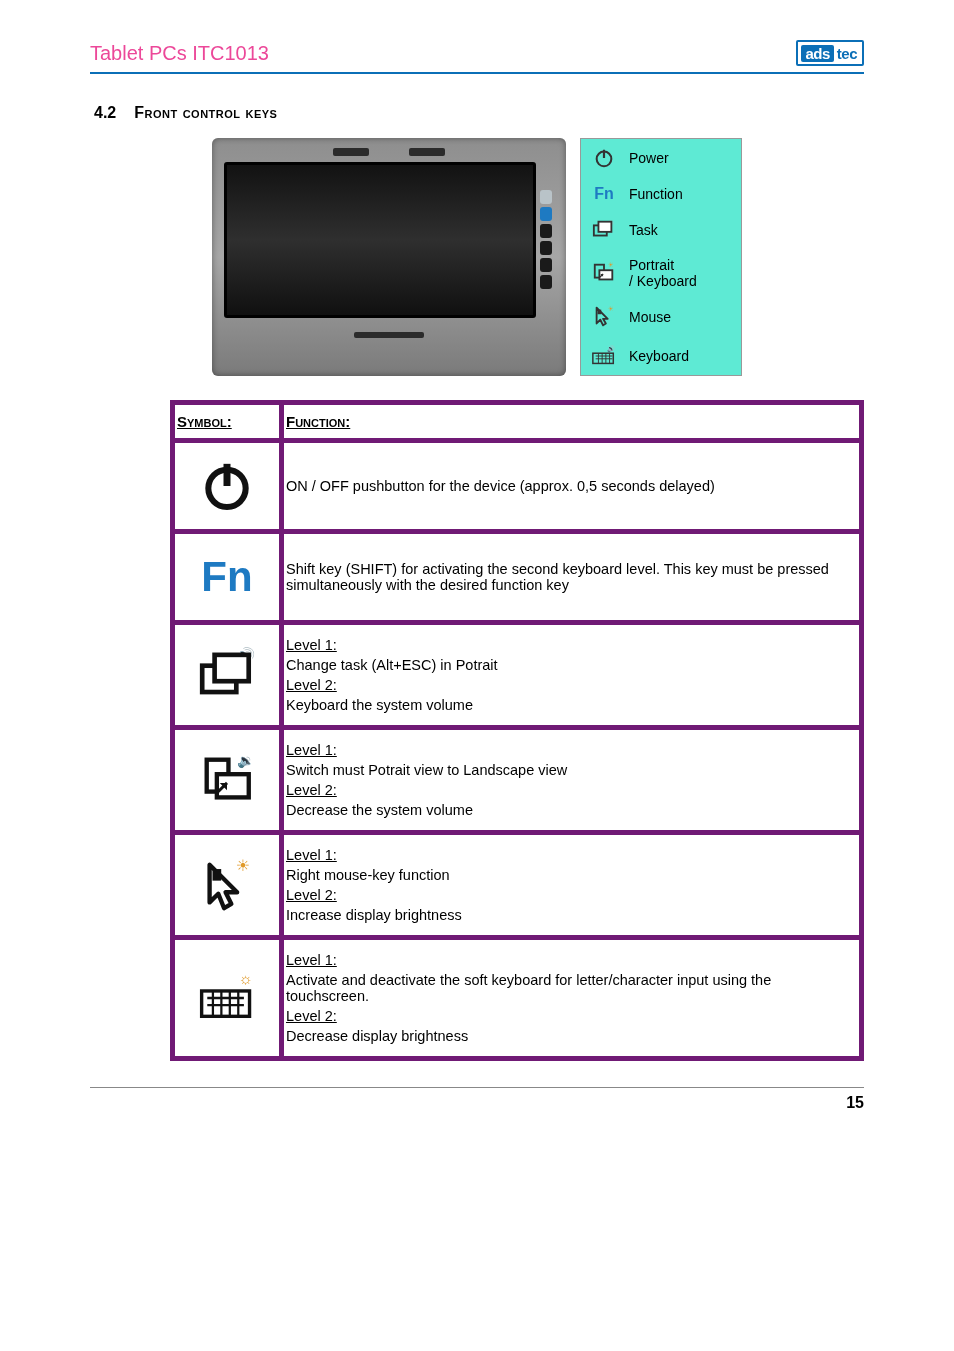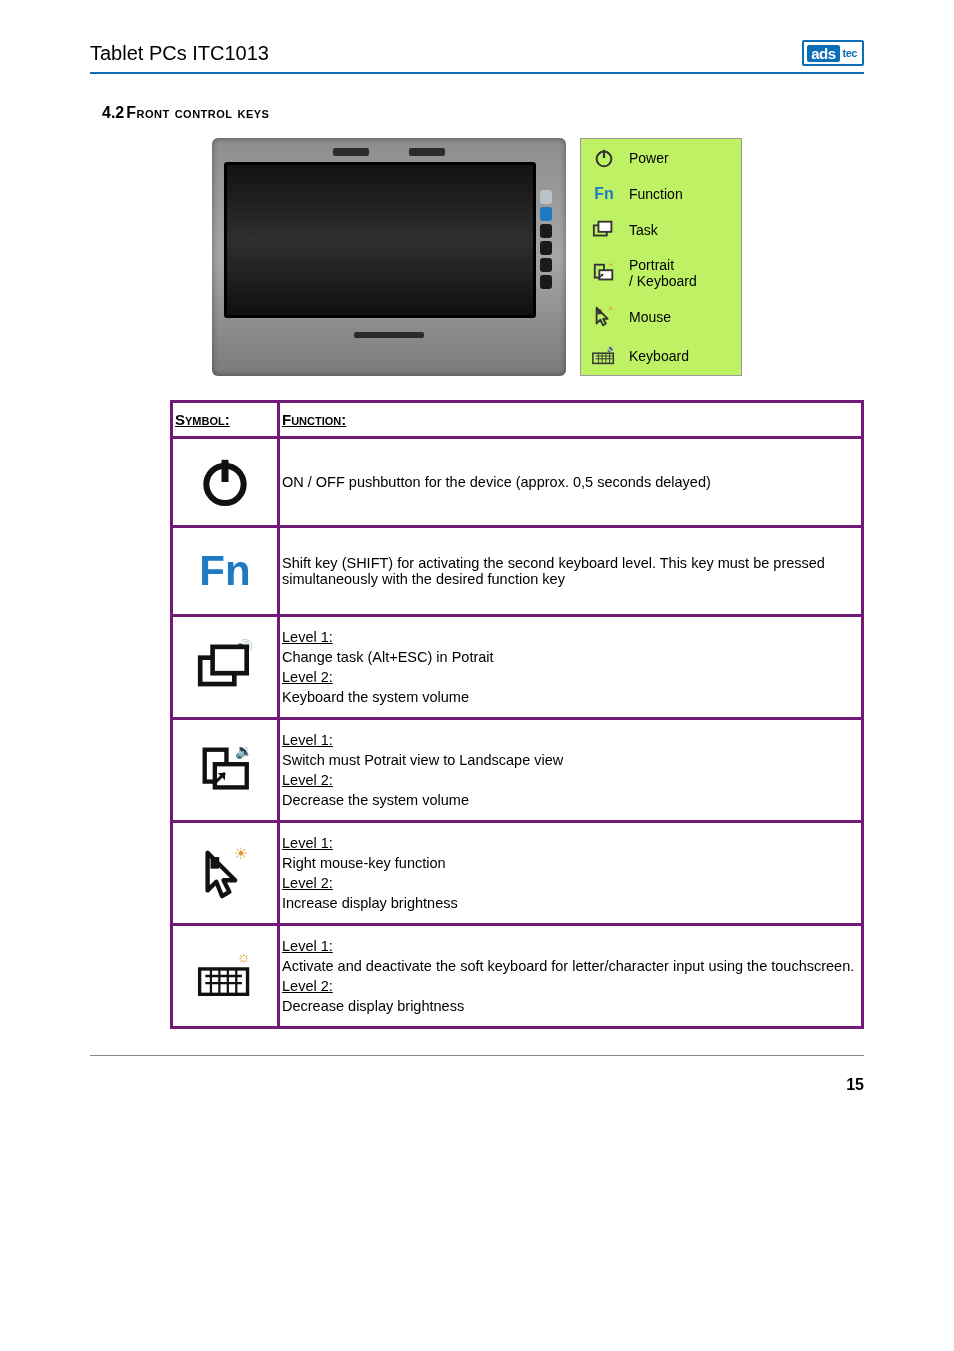--- a/index.html
+++ b/index.html
@@ -12,21 +12,21 @@
   .page {
     padding: 40px 90px 30px 90px;
   }
   .header {
     display: flex;
     justify-content: space-between;
     align-items: center;
     padding-bottom: 4px;
   }
   .header-title {
-    color: #000000;
+    color: #ec4899;
     font-size: 20px;
   }
   .header-logo {
     display: flex;
     align-items: center;
     border: 2px solid #0b6fb7;
     border-radius: 2px;
     padding: 0 3px;
     height: 22px;
   }
@@ -36,35 +36,35 @@
     font-weight: bold;
     font-size: 15px;
     padding: 0 4px;
     border-radius: 2px;
     letter-spacing: -0.5px;
     text-align: right;
   }
   .logo-tec {
     color: #0b6fb7;
     font-weight: bold;
-    font-size: 11px;
+    font-size: 15px;
     padding: 0 2px 0 3px;
     letter-spacing: -0.5px;
   }
   .rule {
     height: 2px;
     background: #0b6fb7;
     margin: 2px 0 30px 0;
   }
   .section-head {
     display: flex;
-    gap: 2px;
+    gap: 18px;
     font-weight: bold;
     font-size: 16px;
-    margin: 8px 0 16px 12px;
+    margin: 8px 0 16px 4px;
   }
   .section-num { }
   .section-title { font-variant: small-caps; letter-spacing: 0.5px; }
 
   .figure-row {
     display: flex;
     justify-content: center;
     gap: 14px;
     margin-bottom: 24px;
   }
@@ -119,21 +119,21 @@
     margin-top:4px;
   }
   .dock {
     width:70px;height:6px;background:#2b2b2b;border-radius:2px;
   }
 
   
   .legend-box {
     border: 1px solid #999;
     width: 160px;
-    background:#bef264;
+    background:#5eead4;
   }
   .legend-row {
     display:flex;
     align-items:center;
     gap:12px;
     padding: 8px 10px;
   }
   .legend-ic {
     width:26px;
     display:flex;
@@ -149,21 +149,21 @@
     font-size: 14.5px;
     line-height: 1.35;
   }
 
   table.sym {
     border-collapse: collapse;
     margin-left: 80px;
     width: calc(100% - 80px);
   }
   table.sym th, table.sym td {
-    border: 3px solid #701a75;
+    border: 5px solid #701a75;
     padding: 8px 2px;
     vertical-align: middle;
     font-size: 14.5px;
   }
   table.sym th {
     text-align: left;
     font-variant: small-caps;
     text-decoration: underline;
     font-size: 15px;
   }
@@ -176,21 +176,21 @@
   }
   .func-cell { padding: 14px 20px 14px 30px; }
   .lvl { text-decoration: underline; }
   .func-cell p { margin: 4px 0; }
 
   .page-num {
     text-align: right;
     font-weight: bold;
     font-size: 16px;
     margin-top: 26px;
-    padding-top: 20px;
+    padding-top: 6px;
     border-top: 1px solid #888;
   }
 
   svg { display:block; }
 </style>
 </head>
 <body>
 
 <div class="page">
   <div class="header">

